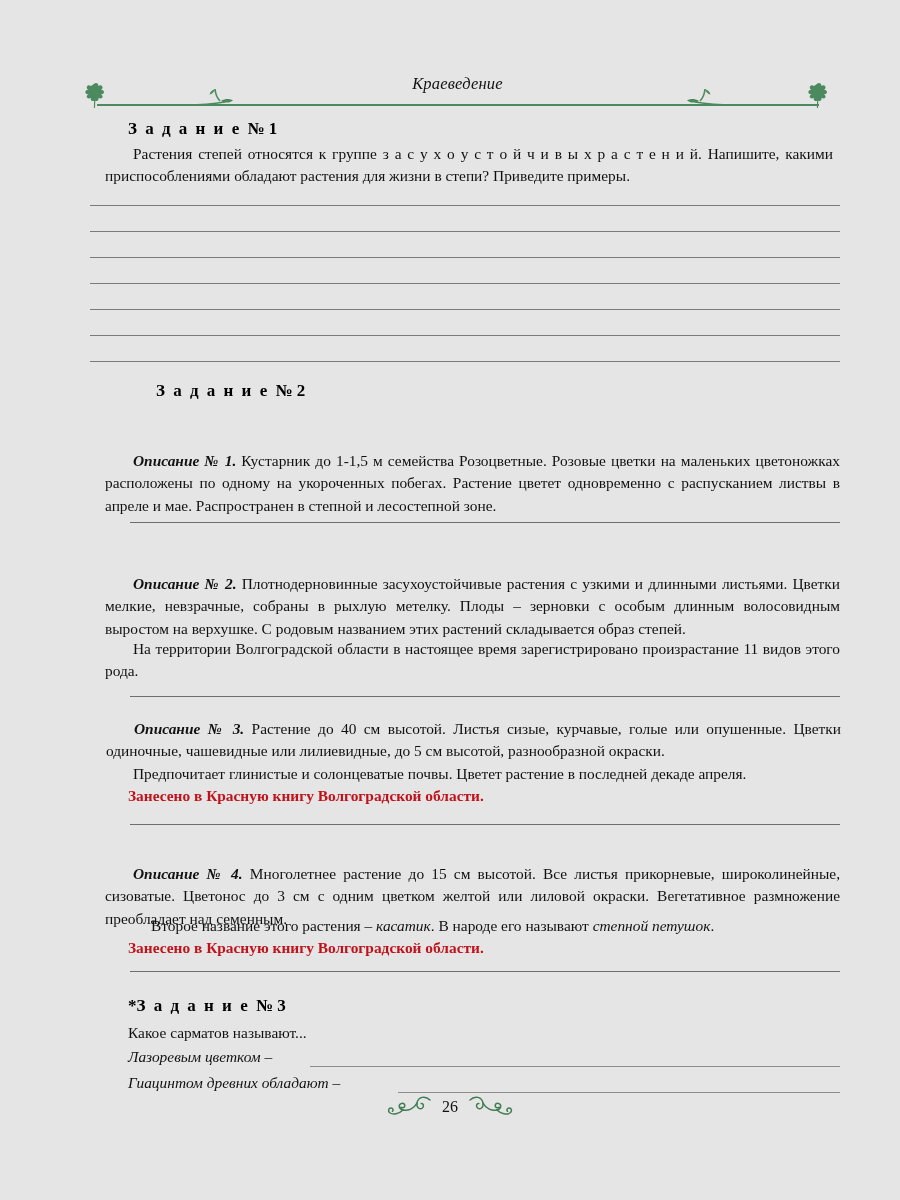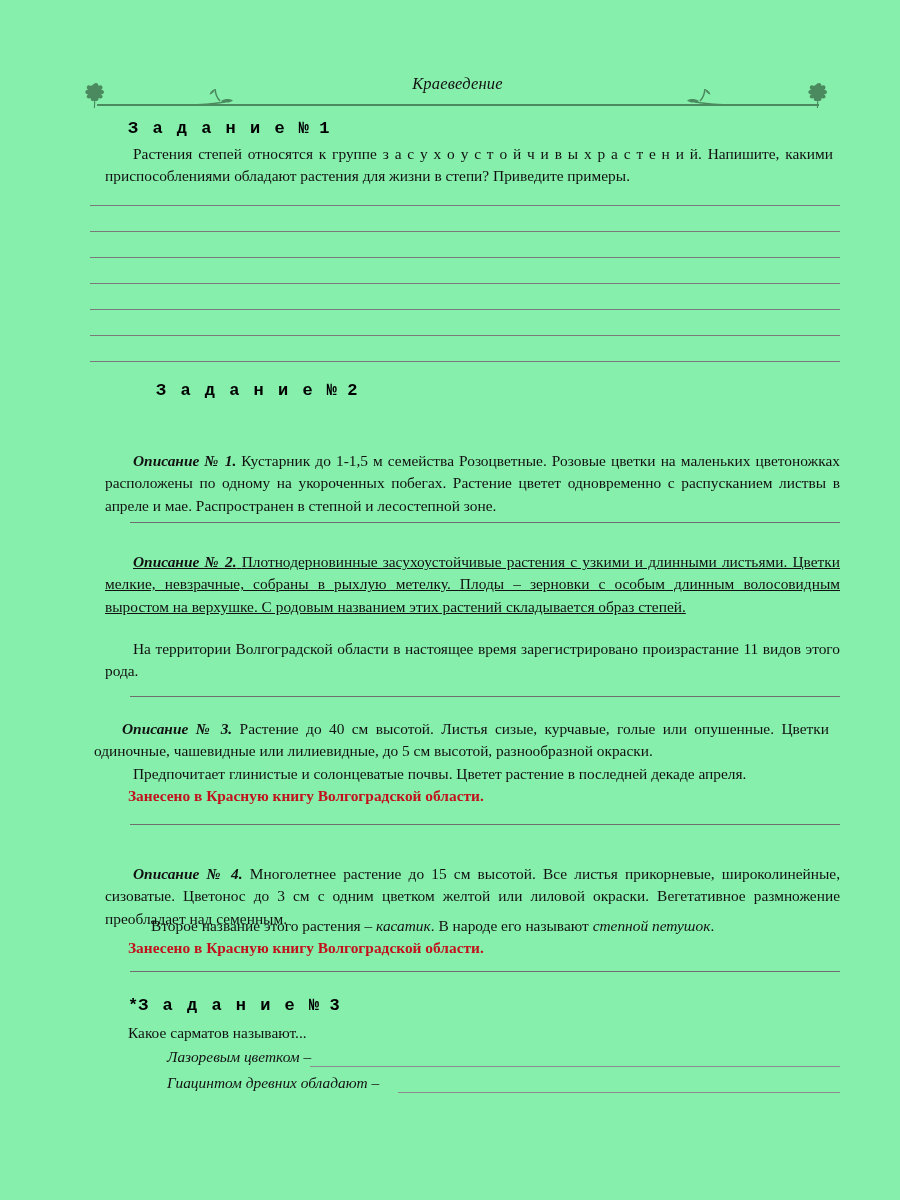--- a/index.html
+++ b/index.html
@@ -14,21 +14,21 @@
     font-family: "Liberation Serif", serif;
     color: #1a1a1a;
     overflow: hidden;
   }
 
   .page {
     position: absolute;
     left: 0; top: 0;
     width: 900px;
     height: 1200px;
-    background: #86efac;
+    background: #e5e5e5;
   }
 
   
   .header {
     position: absolute;
     left: 85px;
     top: 74px;
     width: 745px;
     height: 36px;
   }
@@ -67,21 +67,21 @@
     width: 62px;
     height: 22px;
     color: #4b8a5e;
   }
   .sprig.left  { left: 100px; }
   .sprig.right { left: 588px; }
 
   
   .task-title {
     position: absolute;
-    font-family: Liberation Mono, monospace;
+    font-family: Liberation Serif, serif;
     font-weight: bold;
     font-size: 17px;
     letter-spacing: 2.0px;
     color: #000;
     white-space: nowrap;
   }
   .task-title .nospace { letter-spacing: 0px; }
 
   .para {
     position: absolute;
@@ -98,21 +98,21 @@
   .para .red { color: #c1121c; font-weight: bold; }
 
   .plain {
     position: absolute;
     font-family: "Liberation Serif", serif;
     font-size: 15.4px;
     line-height: 22px;
     color: #111;
     white-space: nowrap;
   }
-  .plain.ital { font-style: italic; margin-left: 39px; }
+  .plain.ital { font-style: italic; }
 
   
   .writeline {
     position: absolute;
     height: 1.4px;
     background: #7a7a7a;
   }
   .sep {
     position: absolute;
     height: 1.4px;
@@ -218,28 +218,28 @@
     <span>З а д а н и е </span><span class="nospace">№ 2</span>
   </div>
 
 
   <div class="para indent" style="left:105px; top:450px; width:735px;">
     <span class="bi">Описание № 1.</span>
     <span>Кустарник до 1-1,5 м семейства Розоцветные. Розовые цветки на маленьких цветоножках расположены по одному на укороченных побегах. Растение цветет одновременно с распусканием листвы в апреле и мае. Распространен в степной и лесостепной зоне.</span>
   </div>
   <div class="sep" style="left:130px; top:522px; width:710px;"></div>
 
-  <div class="para indent" style="left:105px; top:551px; width:735px;text-decoration:underline;">
+  <div class="para indent" style="left:105px; top:573px; width:735px;">
     <span class="bi">Описание № 2.</span>
     <span>Плотнодерновинные засухоустойчивые растения с узкими и длинными листьями. Цветки мелкие, невзрачные, собраны в рыхлую метелку. Плоды – зерновки с особым длинным волосовидным выростом на верхушке. С родовым названием этих растений складывается образ степей.</span>
   </div>
   <div class="para indent" style="left:105px; top:638px; width:735px;">На территории Волгоградской области в настоящее время зарегистрировано произрастание 11 видов этого рода.</div>
   <div class="sep" style="left:130px; top:696px; width:710px;"></div>
 
-  <div class="para indent" style="left:94px; top:718px; width:735px;">
+  <div class="para indent" style="left:106px; top:718px; width:735px;">
     <span class="bi">Описание № 3.</span>
     <span>Растение до 40 см высотой. Листья сизые, курчавые, голые или опушенные. Цветки одиночные, чашевидные или лилиевидные, до 5 см высотой, разнообразной окраски.</span>
   </div>
   <div class="para indent" style="left:105px; top:763px; width:735px;">Предпочитает глинистые и солонцеватые почвы. Цветет растение в последней декаде апреля.</div>
   <div class="para" style="left:128px; top:785px; width:735px;">
     <span class="red">Занесено в Красную книгу Волгоградской области.</span>
   </div>
   <div class="sep" style="left:130px; top:824px; width:710px;"></div>
 
   <div class="para indent" style="left:105px; top:848px; width:735px;margin-top:15px;">
@@ -260,14 +260,31 @@
   </div>
 
   <div class="plain" style="left:128px; top:1022px;">Какое сарматов называют...</div>
 
   <div class="plain ital" style="left:128px; top:1046px;">Лазоревым цветком –</div>
   <div class="answerline" style="left:310px; top:1066px; width:530px;"></div>
 
   <div class="plain ital" style="left:128px; top:1072px;">Гиацинтом древних обладают –</div>
   <div class="answerline" style="left:398px; top:1092px; width:442px;"></div>
 
+  <div class="footer">
+    <div class="footer-inner">
+      <svg class="flourish" viewBox="0 0 46 26" fill="none" stroke="currentColor" stroke-width="1.5" stroke-linecap="round">
+        <path d="M44 6 C39 1 32 3 31 9 C30.2 13.6 34 16 36.4 14 C38.4 12.3 37.4 9.4 35.2 9.6"></path>
+        <path d="M31 9 C28 15 22 17 17 16"></path>
+        <path d="M17 16 C13 15.4 12 11 15 9.6 C17.4 8.5 19.6 10.6 18.6 12.6 C17.9 14 16 14.2 15 13.2"></path>
+        <path d="M17 16 C13 20 7 21 4 19 C1.6 17.4 2.4 14 5 14 C7 14 7.8 16.2 6.4 17.3"></path>
+      </svg>
+      <span class="page-num">26</span>
+      <svg class="flourish" viewBox="0 0 46 26" fill="none" stroke="currentColor" stroke-width="1.5" stroke-linecap="round">
+        <path d="M2 6 C7 1 14 3 15 9 C15.8 13.6 12 16 9.6 14 C7.6 12.3 8.6 9.4 10.8 9.6"></path>
+        <path d="M15 9 C18 15 24 17 29 16"></path>
+        <path d="M29 16 C33 15.4 34 11 31 9.6 C28.6 8.5 26.4 10.6 27.4 12.6 C28.1 14 30 14.2 31 13.2"></path>
+        <path d="M29 16 C33 20 39 21 42 19 C44.4 17.4 43.6 14 41 14 C39 14 38.2 16.2 39.6 17.3"></path>
+      </svg>
+    </div>
+  </div>
 
 </div>
 
 </body></html>

